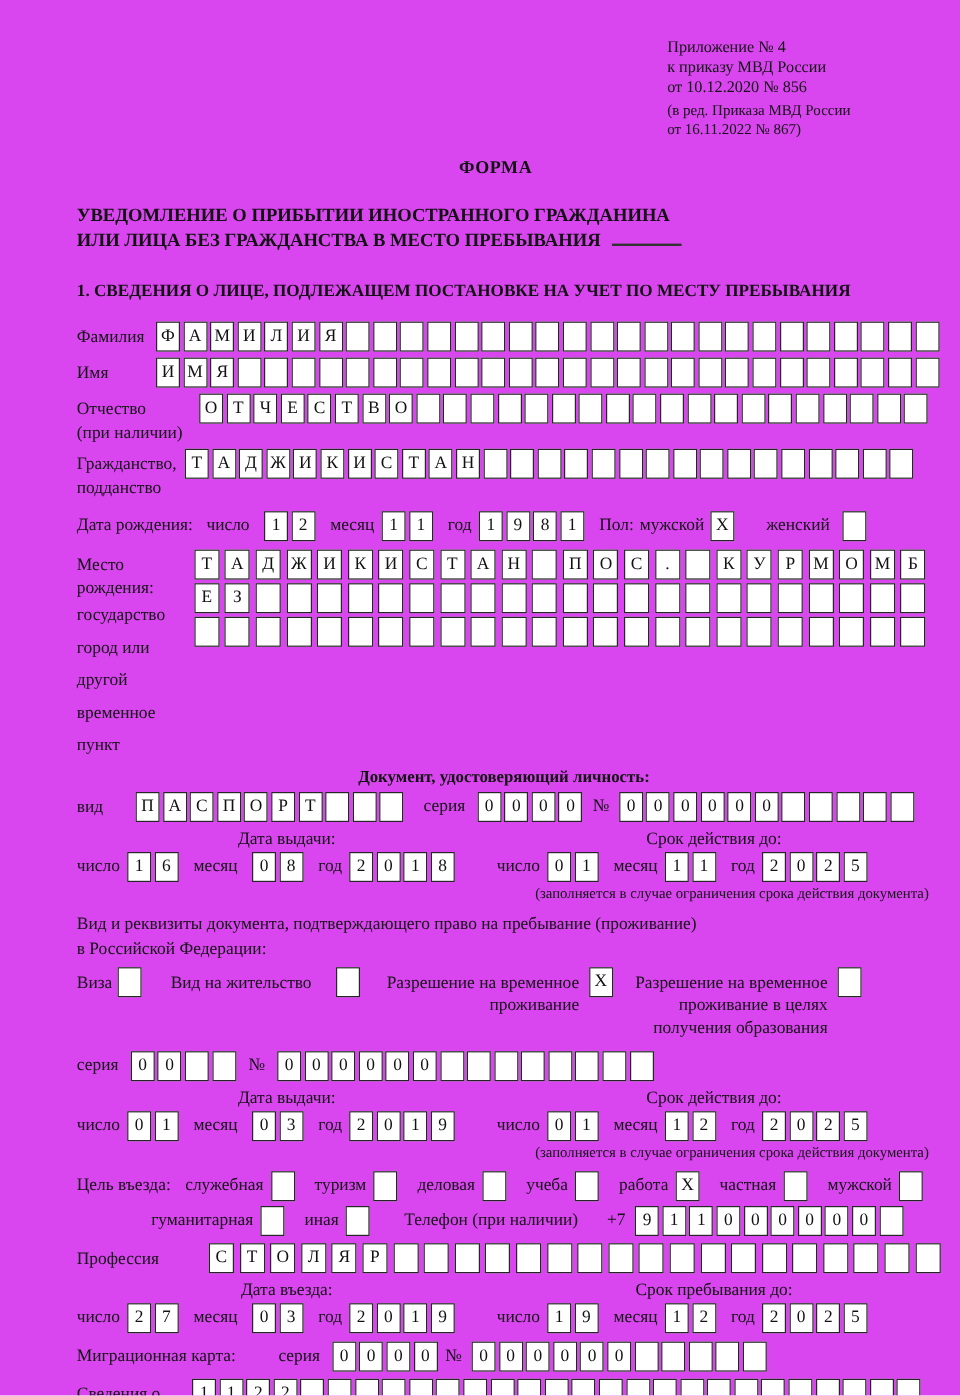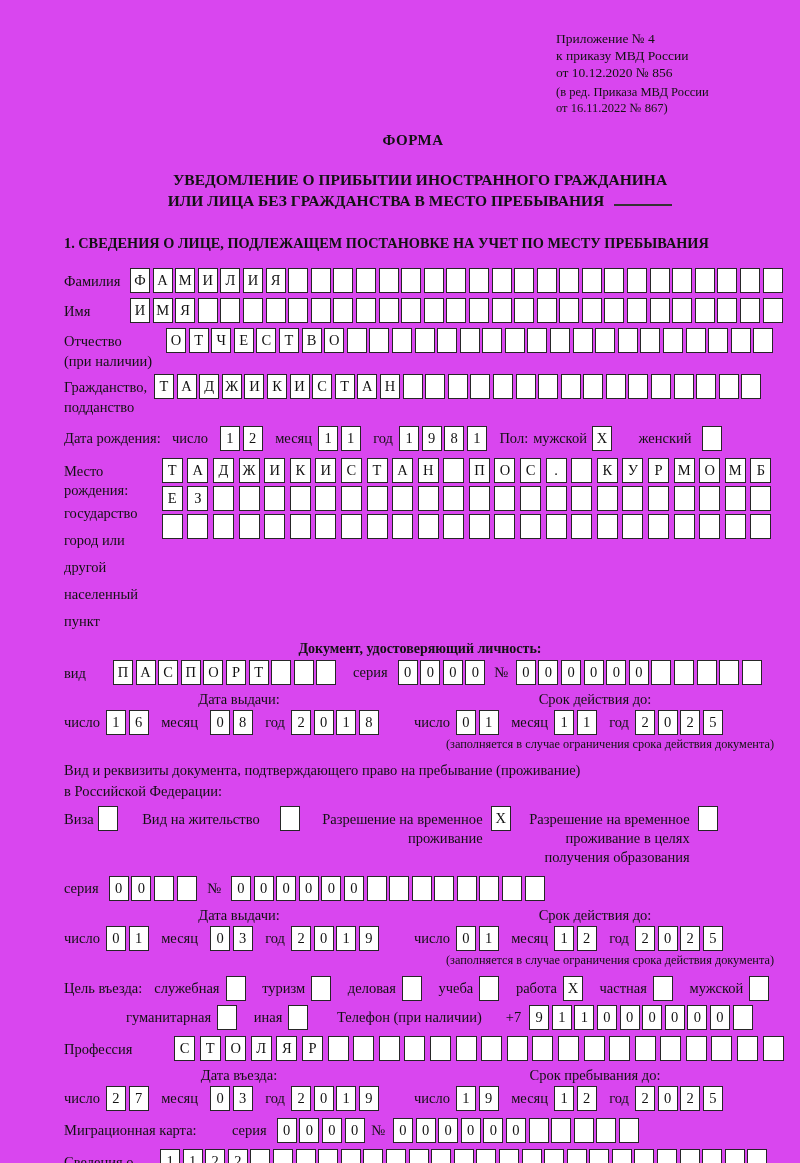--- a/index.html
+++ b/index.html
@@ -2,21 +2,21 @@
 <html><head>
 <meta charset="utf-8">
 <style>
   *{margin:0;padding:0;box-sizing:border-box}
   html,body{background:#ffffff}
   body{font-family:"Liberation Serif","DejaVu Serif",serif;color:#121212}
   .page{width:800px;height:1163px;background:#d946ef;padding:30px 24px 0 64px;overflow:hidden;position:relative}
   .appendix{margin-left:492px;font-size:13.5px;line-height:17px}
   .appendix .sub{font-size:12.5px;line-height:16px;margin-top:3px}
   .forma{margin-top:16px;text-align:center;padding-right:14px;font-weight:bold;font-size:15px;letter-spacing:.5px}
-  .title{margin-top:20px;text-align:center;font-weight:bold;font-size:15.5px;line-height:21px}
+  .title{margin-top:20px;font-weight:bold;font-size:15.5px;line-height:21px}
   .title .blank{display:inline-block;width:58px;border-bottom:2px solid #333;height:14px;margin-left:10px}
   .sec-title{margin-top:24px;font-weight:bold;font-size:14.3px}
   .frow{display:flex;align-items:flex-start;margin-top:5px}
   .lb{font-size:14.5px;line-height:19px;padding-top:4px;flex:0 0 auto}
   .lb2{font-size:14.5px;line-height:21px}
   .cells{display:flex;flex:0 0 auto}
   .cell{display:inline-flex;align-items:center;justify-content:center;width:20px;height:25px;border:1.6px solid #262626;margin-right:2.6px;font-size:14.5px;flex:0 0 auto;background:#fff}
   .wide .cell{width:21px;margin-right:4.6px}
   .w-surname{width:66px}
   .w-patron{width:110px}
@@ -238,21 +238,21 @@
     <div class="cell" style="margin-left:5px">X</div>
     <span class="inline-lb" style="margin-left:24px">женский</span>
     <div class="cell" style="margin-left:10px"></div>
   </div>
 
   <div class="frow" style="margin-top:7px">
     <div class="w-birthpl">
       <div class="lb" style="padding-top:4px">Место рождения:</div>
       <div class="lb2" style="line-height:27px">государство</div>
       <div class="lb2" style="line-height:27px">город или другой</div>
-      <div class="lb2" style="line-height:27px">населенный пункт</div>
+      <div class="lb2" style="line-height:27px">временное пункт</div>
     </div>
     <div class="stack wide">
       <div class="cells crow">
           <div class="cell">Т</div>
           <div class="cell">А</div>
           <div class="cell">Д</div>
           <div class="cell">Ж</div>
           <div class="cell">И</div>
           <div class="cell">К</div>
           <div class="cell">И</div>

